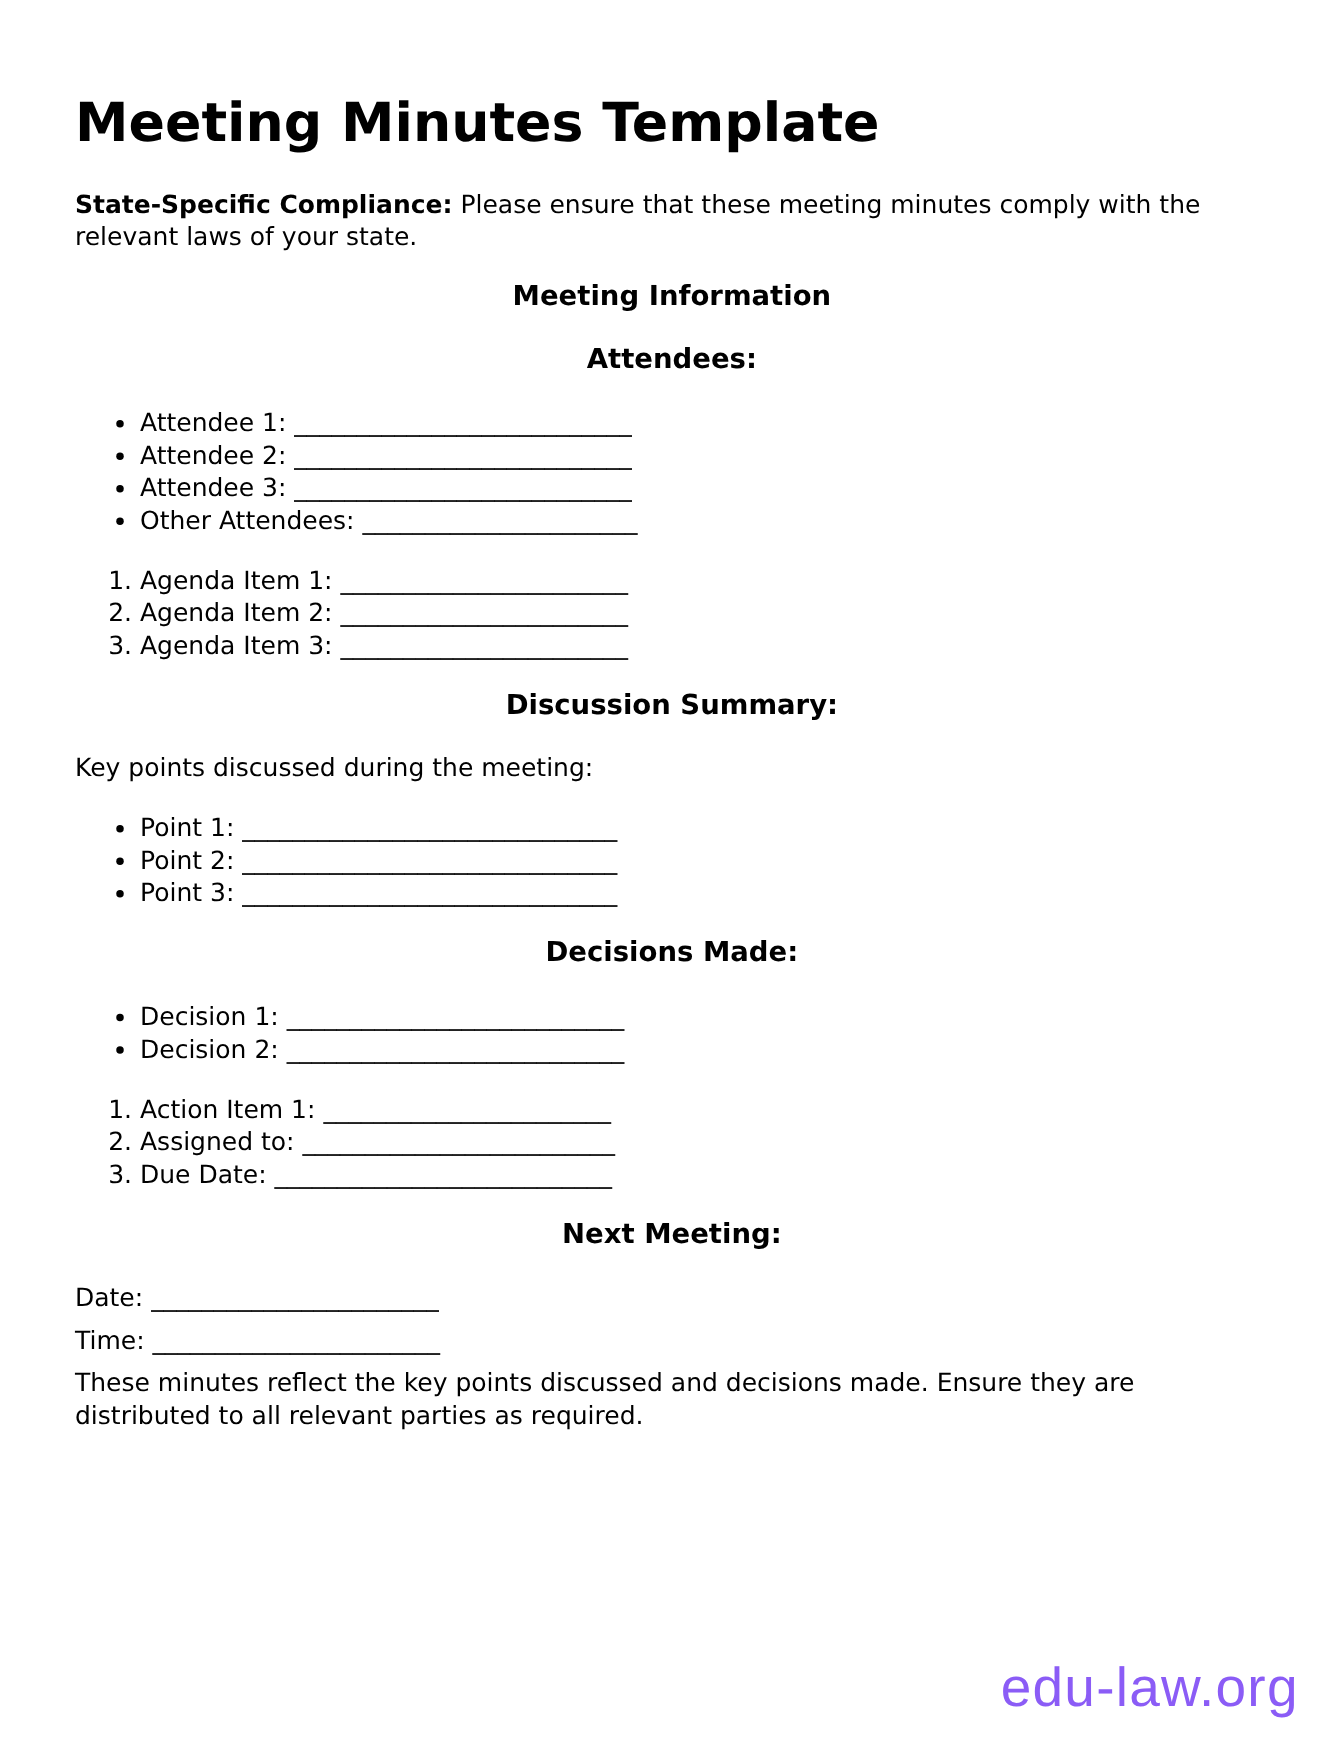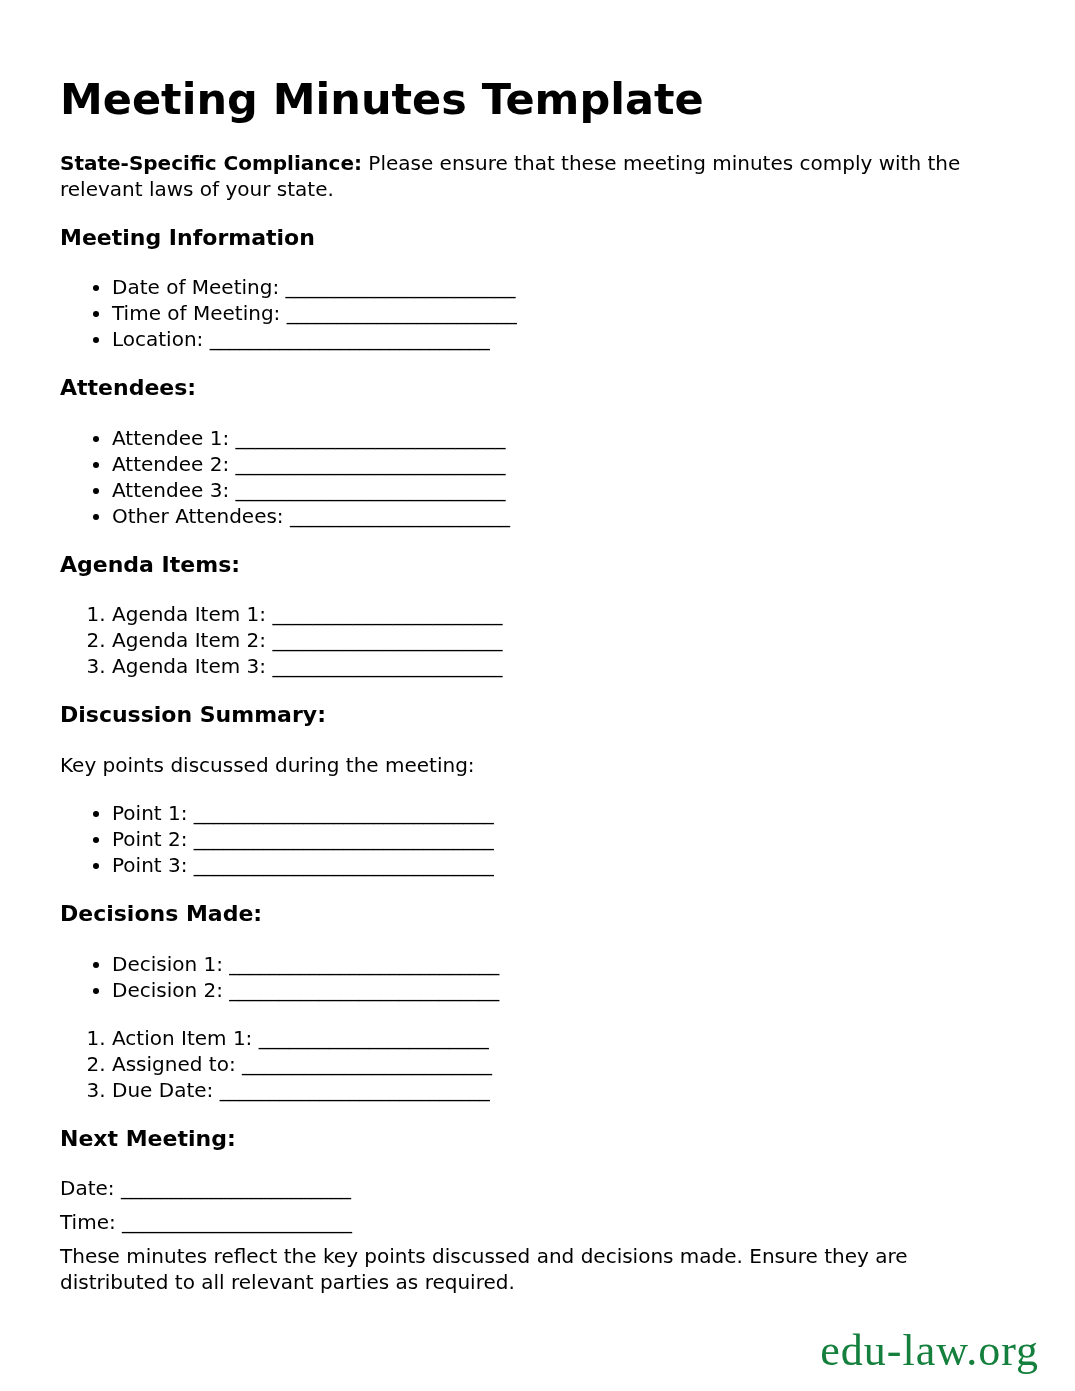--- a/index.html
+++ b/index.html
@@ -24,73 +24,60 @@
     font-size: 43px;
     line-height: 1.2;
     font-weight: bold;
     margin: 0 0 24px 0;
   }
   h2.section-heading {
     font-size: 22px;
     line-height: 1.3;
     font-weight: bold;
     margin: 22px 0;
+    text-align: center;
   }
   p.para {
     margin: 8px 0;
   }
   ul.blank-list, ol.blank-list {
     margin: 22px 0;
     padding-left: 52px;
   }
   ul.blank-list li, ol.blank-list li {
     margin: 0;
     padding: 0;
   }
   .blank {
     white-space: nowrap;
   }
   .watermark {
     position: absolute;
     right: 36px;
     bottom: 18px;
-    font-family: Liberation Serif, serif;
+    font-family: Liberation Sans, sans-serif;
     font-size: 44px;
     line-height: 1;
-    color: #15803d;
+    color: #8b5cf6;
     letter-spacing: 1px;
   }
 </style>
 </head>
 <body>
 
 <div class="page">
 
   <h1 class="doc-title">Meeting Minutes Template</h1>
 
   <p class="para">
     <strong>State-Specific Compliance:</strong>
     <span>Please ensure that these meeting minutes comply with the relevant laws of your state.</span>
   </p>
 
   <h2 class="section-heading">Meeting Information</h2>
-  <ul class="blank-list">
-    <li>
-      <span class="lbl">Date of Meeting:</span>
-      <span class="blank">_______________________</span>
-    </li>
-    <li>
-      <span class="lbl">Time of Meeting:</span>
-      <span class="blank">_______________________</span>
-    </li>
-    <li>
-      <span class="lbl">Location:</span>
-      <span class="blank">____________________________</span>
-    </li>
-  </ul>
 
   <h2 class="section-heading">Attendees:</h2>
   <ul class="blank-list">
     <li>
       <span class="lbl">Attendee 1:</span>
       <span class="blank">___________________________</span>
     </li>
     <li>
       <span class="lbl">Attendee 2:</span>
       <span class="blank">___________________________</span>
@@ -98,21 +85,20 @@
     <li>
       <span class="lbl">Attendee 3:</span>
       <span class="blank">___________________________</span>
     </li>
     <li>
       <span class="lbl">Other Attendees:</span>
       <span class="blank">______________________</span>
     </li>
   </ul>
 
-  <h2 class="section-heading">Agenda Items:</h2>
   <ol class="blank-list">
     <li>
       <span class="lbl">Agenda Item 1:</span>
       <span class="blank">_______________________</span>
     </li>
     <li>
       <span class="lbl">Agenda Item 2:</span>
       <span class="blank">_______________________</span>
     </li>
     <li>

